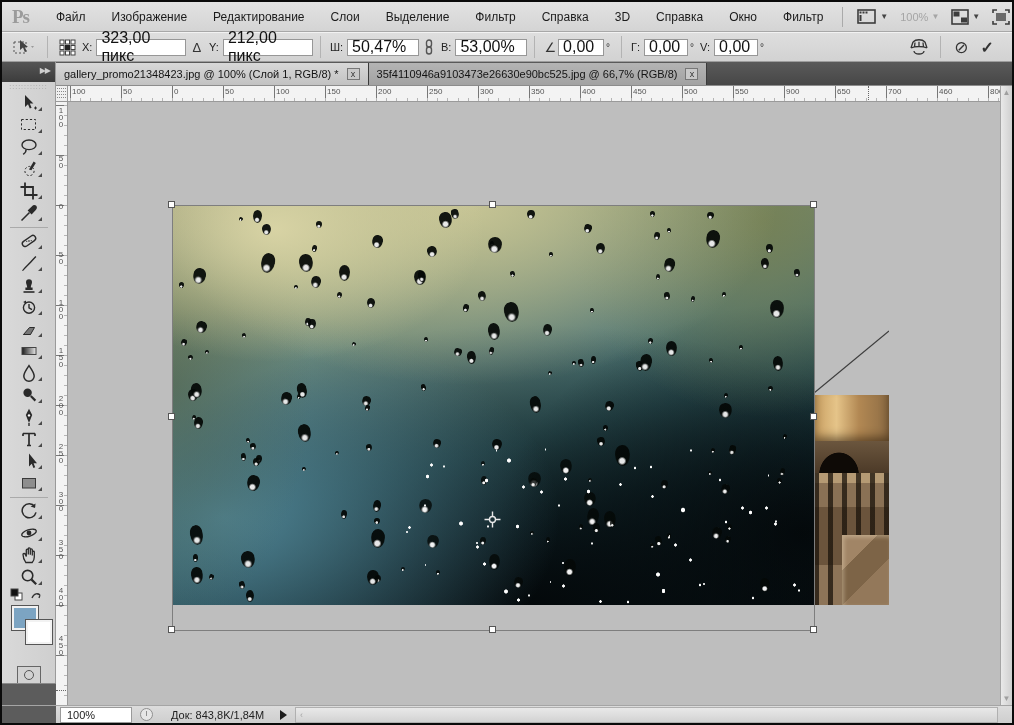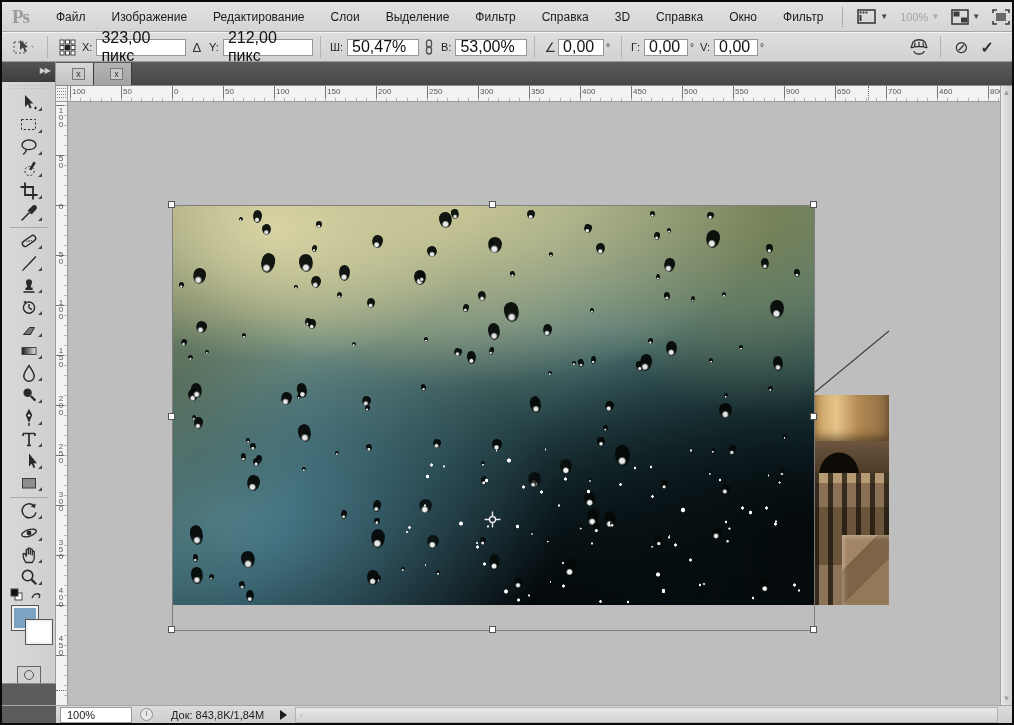--- a/index.html
+++ b/index.html
@@ -483,23 +483,25 @@
       <div id="bg-swatch" style="background: rgb(255, 255, 255);"></div>
     </div>
     <div id="quickmask">
         <div></div>
       </div>
     <div id="toolbar-footer"></div>
   </div>
 
   <div id="tabbar">
       <div class="doc-tab active">
+        <span>gallery_promo21348423.jpg @ 100% (Слой 1, RGB/8) *</span>
         <span class="tab-close">x</span>
       </div>
       <div class="doc-tab inactive">
+        <span>35f4110946a9103473e26630e90bc525.jpg @ 66,7% (RGB/8)</span>
         <span class="tab-close">x</span>
       </div>
     </div>
 
   <div id="ruler-corner">
       <i></i>
       <i></i>
       <i></i>
       <i></i>
     </div>

